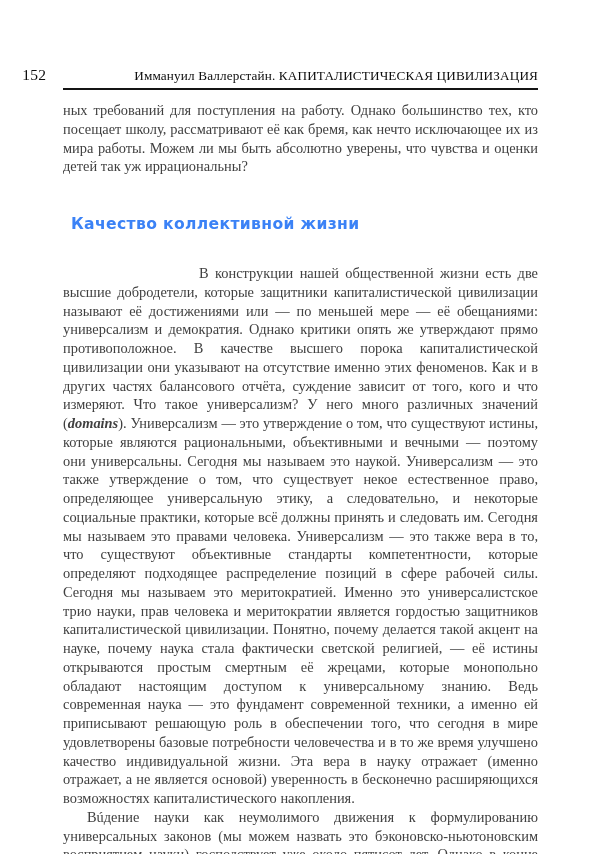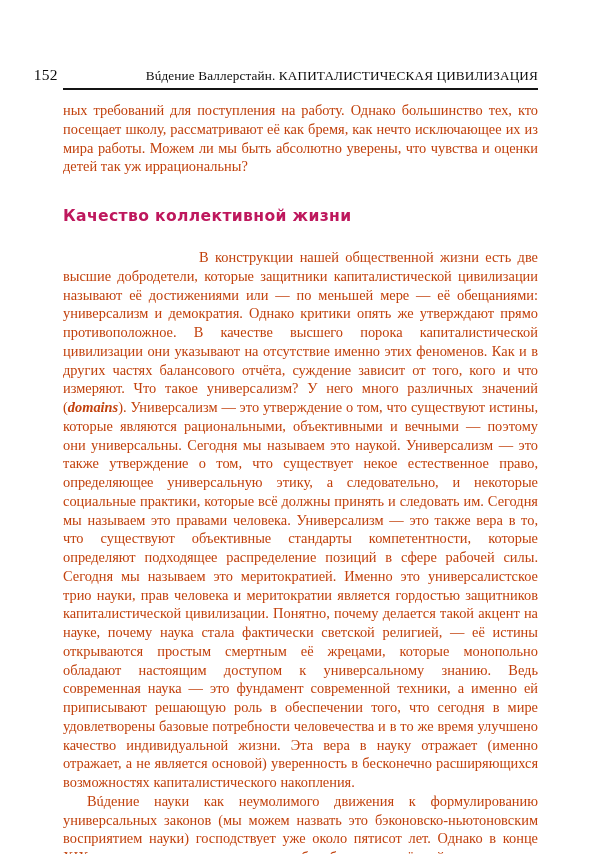--- a/index.html
+++ b/index.html
@@ -67,58 +67,58 @@
     width: 475px;
   }
 
   p.body-text {
     margin: 0;
     font-family: "Liberation Serif", "DejaVu Serif", serif;
     font-size: 14.4px;
     line-height: 18.75px;
     text-align: justify;
     text-justify: inter-word;
-    color: #c2410c;
+    color: #404040;
     hyphens: manual;
     word-spacing: 0.1px;
   }
   p.body-text.first-indent {
     text-indent: 136px;
   }
   p.body-text.para-indent {
     text-indent: 24px;
   }
 
   h2.section-heading {
-    margin: 0;
+    margin: 8px;
     font-family: "DejaVu Sans", "Liberation Sans", sans-serif;
     font-size: 15.6px;
     font-weight: bold;
     letter-spacing: 0.35px;
-    color: #be185d;
+    color: #3b82f6;
     line-height: 20px;
   }
 
   .gap-before-heading { height: 30px; }
   .gap-after-heading  { height: 22px; }
 
   em.latin-italic {
     font-style: italic;
     font-family: "Liberation Serif", "DejaVu Serif", serif;
     font-weight: bold;
   }
 </style>
 </head>
 <body>
 
 <div class="page">
 
   <div class="running-head">
     <span class="folio">152</span>
-    <span class="head-title">Вúдение Валлерстайн. КАПИТАЛИСТИЧЕСКАЯ ЦИВИЛИЗАЦИЯ</span>
+    <span class="head-title">Иммануил Валлерстайн. КАПИТАЛИСТИЧЕСКАЯ ЦИВИЛИЗАЦИЯ</span>
   </div>
 
   <div class="head-rule"></div>
 
   <div class="column">
 
     <p class="body-text">ных требований для поступления на работу. Однако большинство тех, кто посещает школу, рассматривают её как бремя, как нечто исключающее их из мира работы. Можем ли мы быть абсолютно уверены, что чувства и оценки детей так уж иррациональны?</p>
 
     <div class="gap-before-heading"></div>
 

